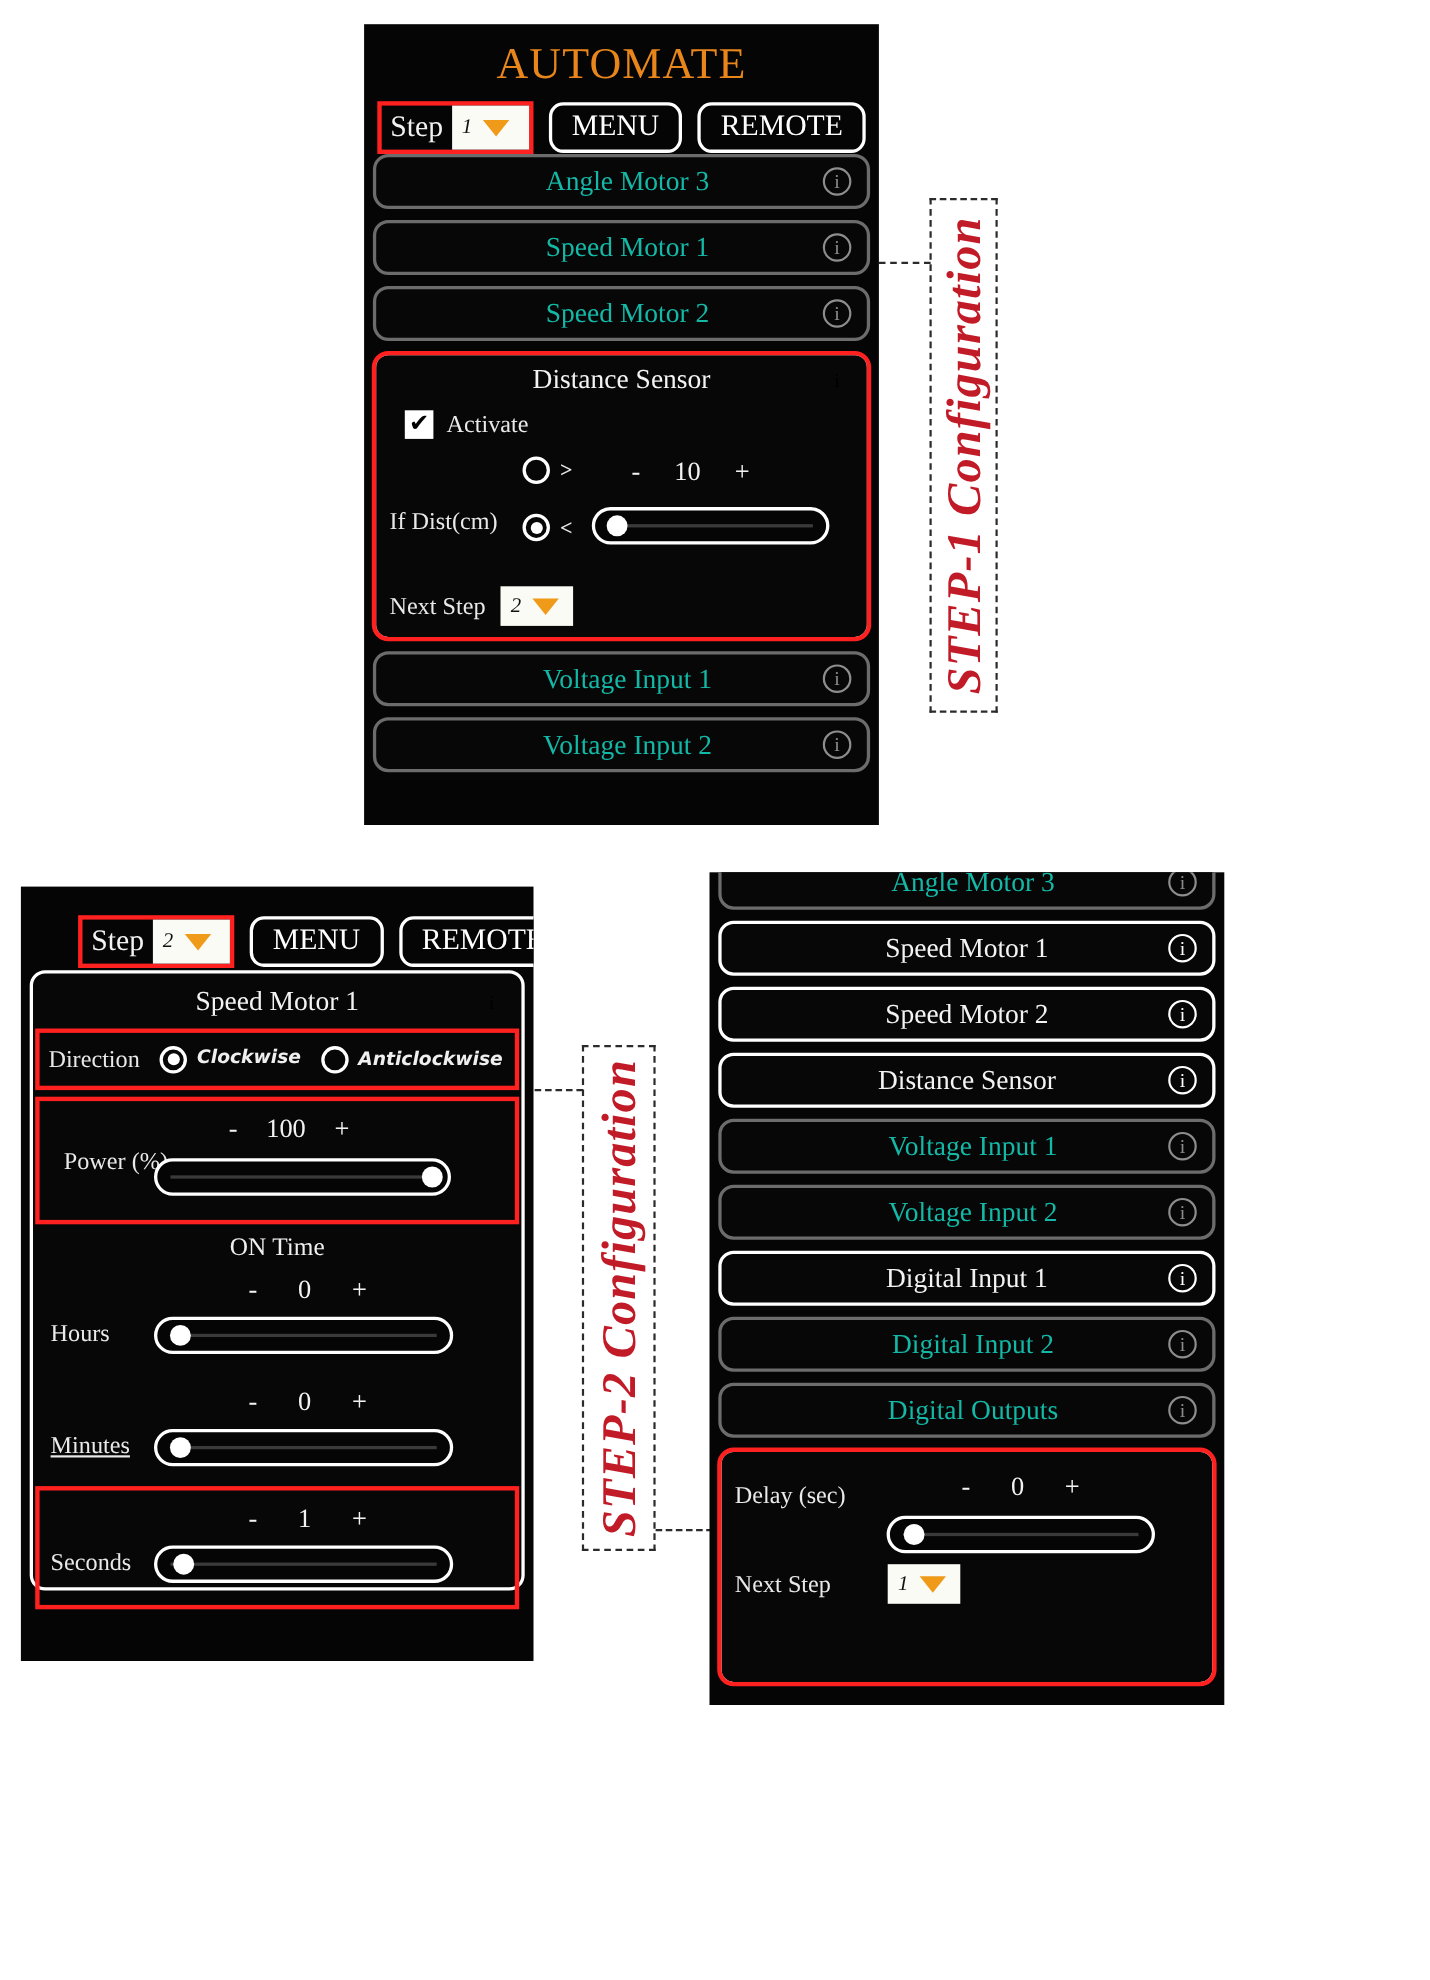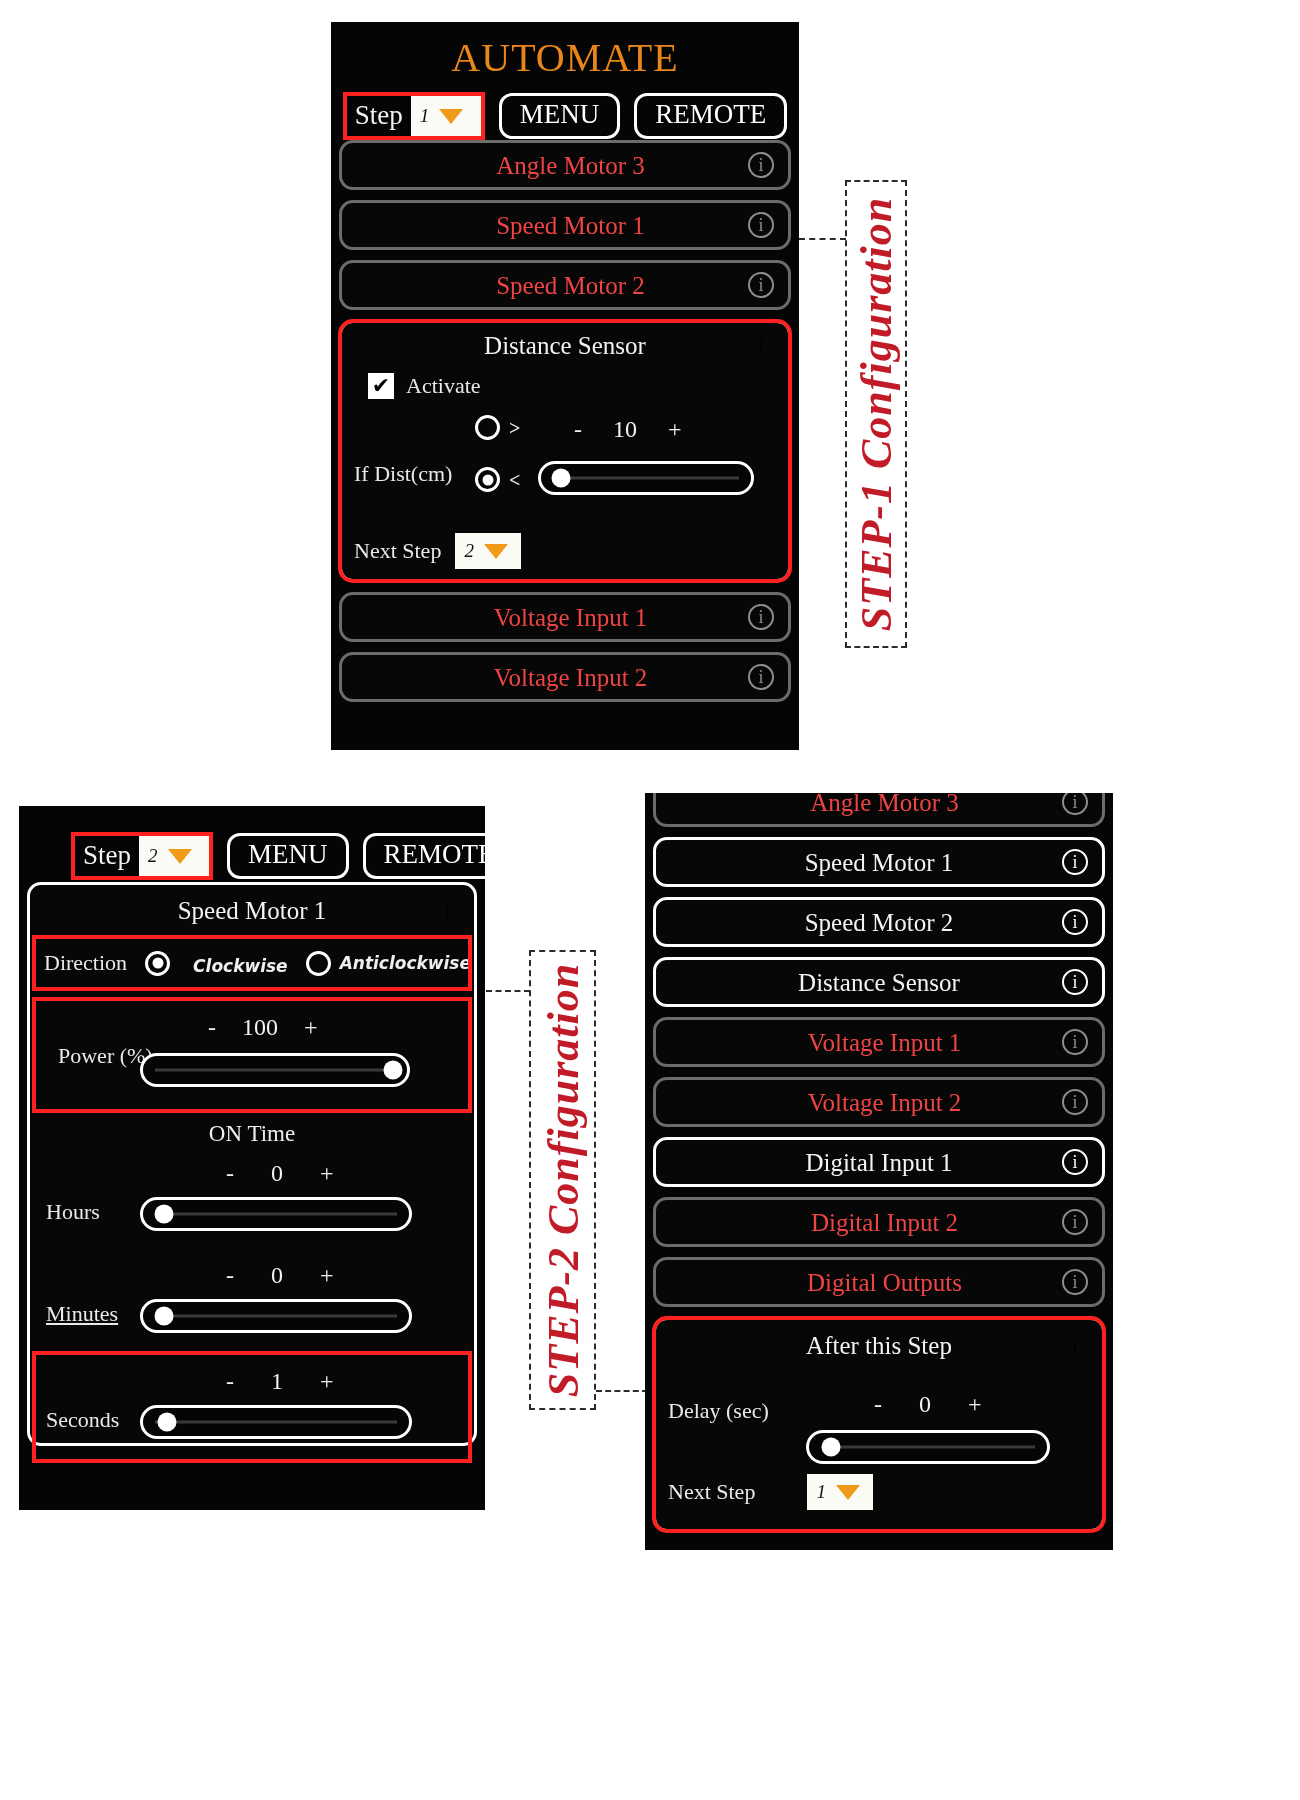--- a/index.html
+++ b/index.html
@@ -94,21 +94,21 @@
     display: flex;
     align-items: center;
     justify-content: center;
     margin: 0 0 10px 0;
     background: #070707;
   }
   .mod-row.enabled { border: 3px solid #ffffff; }
   .mod-row.disabled { border: 3px solid #6c6c6c; }
   .mod-row .name { font-size: 25px; line-height: 1; }
   .mod-row.enabled .name { color: #f3f3f3; }
-  .mod-row.disabled .name { color: #ef4444; margin-left: 11px; }
+  .mod-row.disabled .name { color: #14b8a6; margin-left: 11px; }
   .info-i {
     position: absolute;
     right: 14px; top: 50%;
     transform: translateY(-50%);
     width: 26px; height: 26px;
     border-radius: 50%;
     display: flex; align-items: center; justify-content: center;
     font-size: 18px;
     font-family: "Liberation Serif", serif;
   }
@@ -338,21 +338,21 @@
 
     <div style="padding:0 8px;">
       <div class="mod-card" style="height:564px; margin-top:2px;">
         <div class="card-head" style="height:52px;">
           <span class="name">Speed Motor 1</span>
           <span class="info-i">i</span>
         </div>
 
         <div class="hl-box" style="display:flex; align-items:center; gap:18px; height:48px; margin:2px 6px 0 6px; padding-left:8px;">
           <span class="ctl-label">Direction</span>
-          <div style="display:flex; align-items:flex-end; gap:23px;">
+          <div style="display:flex; align-items:flex-start; gap:9px;">
             <span class="radio on"></span>
             <span style="color:#efefef; font-size:17px; font-family:'DejaVu Sans',sans-serif; font-style:italic; font-weight:bold;">Clockwise</span>
           </div>
           <div style="display:flex; align-items:center; gap:9px;">
             <span class="radio"></span>
             <span style="color:#efefef; font-size:17px; font-family:'DejaVu Sans',sans-serif; font-style:italic; font-weight:bold;">Anticlockwise</span>
           </div>
         </div>
 
         <div class="hl-box" style="position:relative; height:108px; margin:14px 6px 0 6px;">
@@ -452,24 +452,20 @@
       <div class="mod-row disabled">
         <span class="name">Digital Input 2</span>
         <span class="info-i">i</span>
       </div>
       <div class="mod-row disabled">
         <span class="name">Digital Outputs</span>
         <span class="info-i">i</span>
       </div>
 
       <div class="mod-card hl" style="height:215px;">
-        <div class="card-head" style="height:52px;">
-          <span class="name">After this Step</span>
-          <span class="info-i">i</span>
-        </div>
 
         <div style="position:relative; height:96px; margin-top:6px;">
           <span class="ctl-label" style="position:absolute; left:12px; top:22px;">Delay (sec)</span>
           <div class="stepper" style="position:absolute; left:218px; top:14px;">
             <span class="pm">-</span>
             <span class="num">0</span>
             <span class="pm">+</span>
           </div>
           <div class="slider" style="position:absolute; left:150px; top:52px; width:244px;">
             <div class="track"></div>

